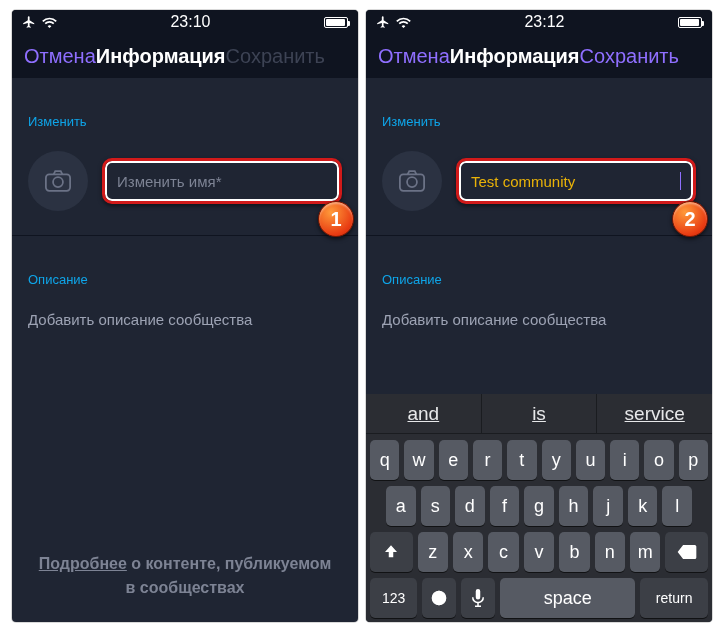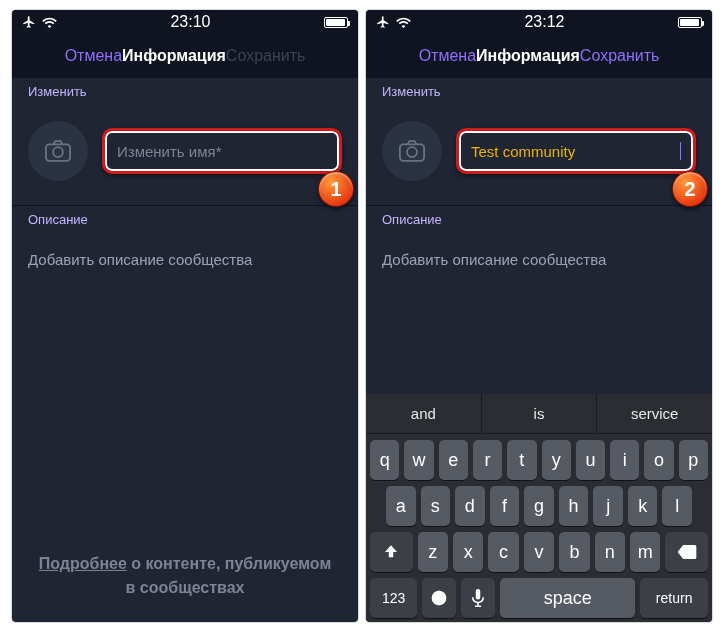--- a/index.html
+++ b/index.html
@@ -43,32 +43,32 @@
   .battery::after {
     content: ""; position: absolute; right: -3px; top: 3px; width: 2px; height: 5px;
     background: #fff; border-radius: 0 1px 1px 0;
   }
   .battery .fill { position: absolute; left: 1px; top: 1px; bottom: 1px; width: 19px; background: #fff; border-radius: 1px;}
   .navbar {
     height: 44px;
     background: #0f1420;
     display: flex;
     align-items: center;
-    justify-content: center;
+    justify-content: flex-start;
     padding: 0 12px;
-    font-size: 16px;
+    font-size: 20px;
   }
   .nav-left { color: #8f6fff; }
   .nav-title { color: #fff; font-weight: 600; }
   .nav-right { color: #8f6fff; }
   .nav-right.dim { color: #3d4354; }
   .section-label {
-    padding: 6px 16px 10px;
+    padding: 36px 16px 10px;
     font-size: 13px;
-    color: #c4b5fd;
+    color: #0ea5e9;
   }
   .name-row {
     display: flex;
     align-items: center;
     padding: 12px 16px 24px;
     gap: 14px;
     position: relative;
   }
   .camera-btn {
     width: 60px; height: 60px;
@@ -140,22 +140,23 @@
   .suggestions {
     display: flex;
     height: 40px;
     background: #2b2d33;
     border-bottom: 1px solid #1a1c20;
   }
   .sugg {
     flex: 1;
     display: flex; align-items: center; justify-content: center;
     color: #e7e8ea;
-    font-size: 15px;
+    font-size: 19px;
     border-right: 1px solid #1a1c20;
+    text-decoration: underline;
   }
   .sugg:last-child { border-right: none; }
   .kb-row {
     display: flex;
     justify-content: center;
     gap: 5px;
     padding: 6px 4px 0;
   }
   .key {
     background: #565a63;

